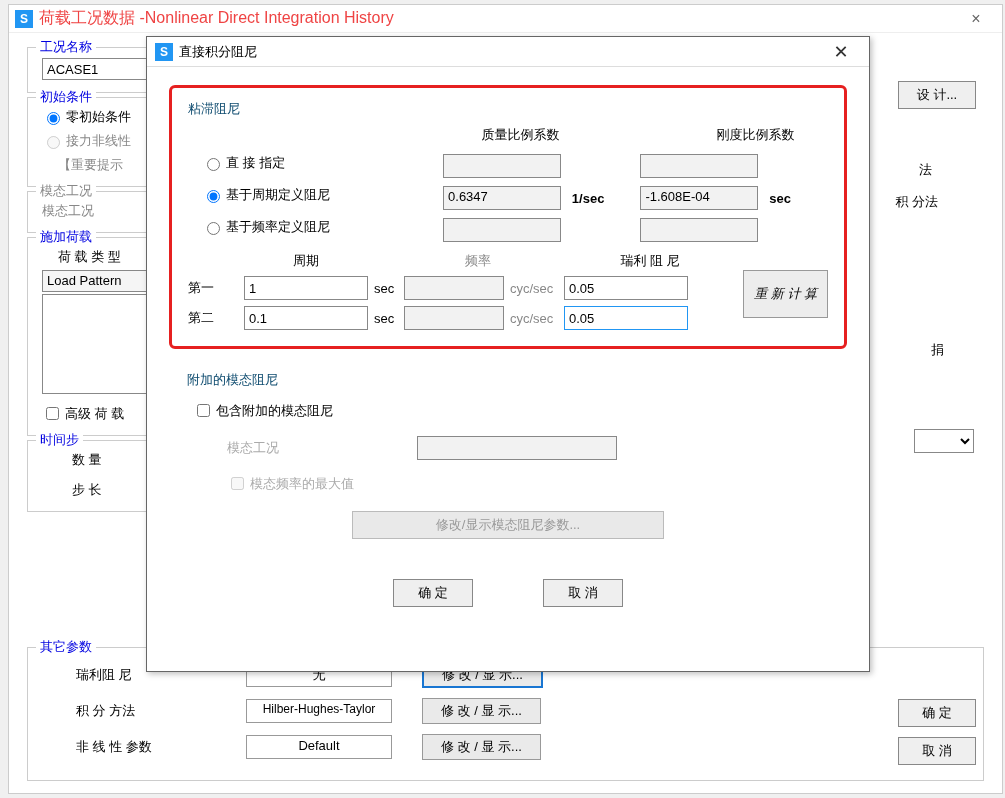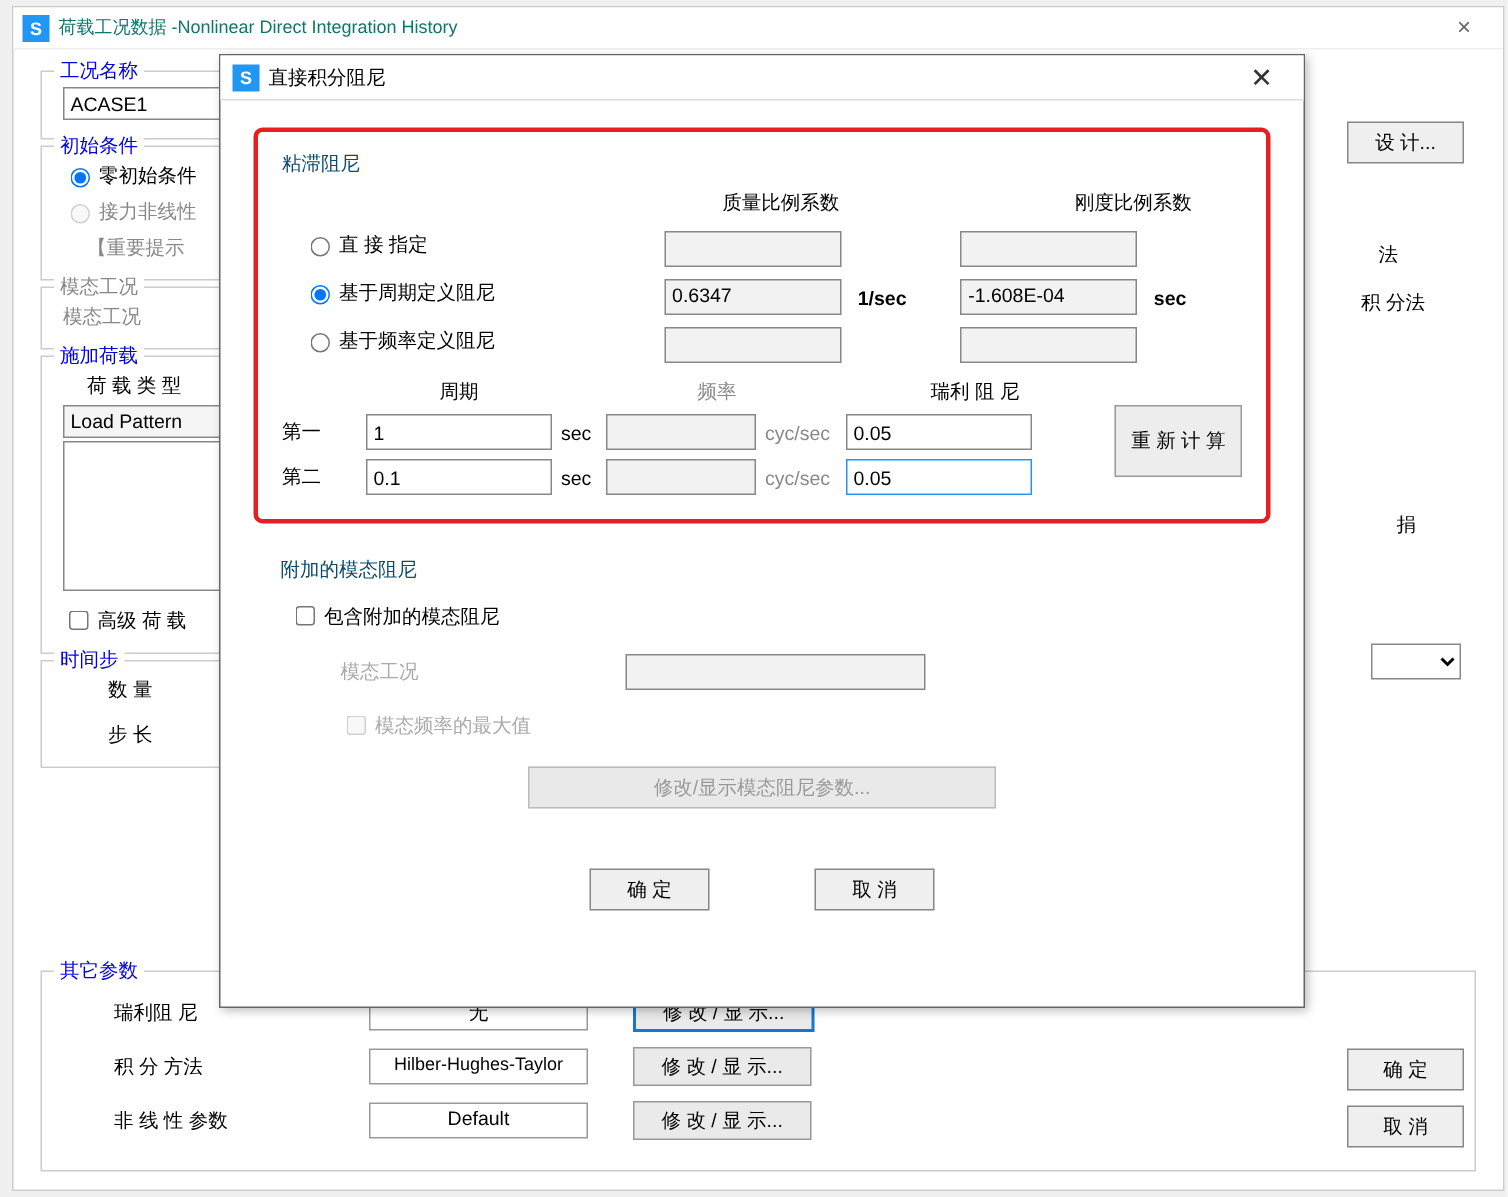--- a/index.html
+++ b/index.html
@@ -2,21 +2,21 @@
 <html><head>
 <meta charset="utf-8">
 <style>
 * { box-sizing: border-box; font-family: "Microsoft YaHei", "SimSun", Arial, sans-serif; font-size: 13px; }
 body { margin: 0; background: #f0f0f0; width: 1005px; height: 798px; overflow: hidden; position: relative; }
 
 
 .main-window { position: absolute; left: 8px; top: 4px; width: 995px; height: 790px; background: #fff; border: 1px solid #ccc; }
 .main-titlebar { height: 28px; display: flex; align-items: center; padding: 0 6px; background: #fff; border-bottom: 1px solid #eee; }
 .s-icon { width: 18px; height: 18px; background: #2196f3; color: #fff; font-weight: bold; display: inline-flex; align-items: center; justify-content: center; margin-right: 6px; font-size: 12px; }
-.main-title { color: #0f766e; font-size: 12px; }
+.main-title { color: #ef4444; font-size: 16px; }
 .titlebar-close { margin-left: auto; width: 40px; text-align: center; color: #666; font-size: 16px; cursor: pointer; }
 
 .main-body { padding: 14px 18px; }
 .groupbox { border: 1px solid #ccc; margin-bottom: 4px; padding: 10px 14px 12px 14px; position: relative; }
 .groupbox-title { position: absolute; top: -10px; left: 8px; background: #fff; padding: 0 4px; color: #0000e0; }
 .text-input { border: 1px solid #888; background: #fff; padding: 2px 4px; height: 22px; }
 .text-readonly { border: 1px solid #888; background: #f5f5f5; padding: 2px 4px; height: 22px; }
 .radio-label { display: flex; align-items: center; margin-bottom: 6px; }
 .radio-label input { margin-right: 6px; }
 .check-label { display: flex; align-items: center; }
@@ -110,21 +110,21 @@
         </label>
     </div>
 
     <div class="groupbox" style="width:200px;">
       <span class="groupbox-title">时间步</span>
       <div style="margin-left:30px; margin-bottom:12px;">数 量</div>
       <div style="margin-left:30px;">步 长</div>
     </div>
 
     <div style="position:absolute; right:70px; top:156px;">法</div>
-    <div style="position:absolute; right:52px; top:188px;">积 分法</div>
+    <div style="position:absolute; right:64px; top:188px;">积 分法</div>
     <div style="position:absolute; right:58px; top:336px;">捐</div>
 
     <select class="combo" style="position:absolute; right:28px; top:424px; width:60px;"></select>
 
     <div class="right-col">
       <button class="btn" style="width:78px;">设 计...</button>
     </div>
   </div>
 
   <div style="position:absolute; left:18px; bottom:12px; right:18px;">
@@ -236,21 +236,21 @@
           </div>
           <div class="pr-row">
             <div style="width:56px;">第二</div>
             <input class="field-box white" style="width: 124px;" value="0.1">
             <div style="width:36px; padding-left:6px;">sec</div>
             <div class="field-box" style="width:100px;"></div>
             <div style="width:60px; padding-left:6px;" class="grey-text">cyc/sec</div>
             <input class="field-box blue" style="width: 124px;" value="0.05">
           </div>
         </div>
-        <button class="recalc-btn" style="margin-left:12px;">重 新 计 算</button>
+        <button class="recalc-btn" style="margin-left:12px;font-style:italic;">重 新 计 算</button>
       </div>
     </div>
 
     <div class="modal-damping">
       <div class="section-title">附加的模态阻尼</div>
       <label class="check-label" style="margin-bottom:16px; margin-left:6px;">
           <input type="checkbox" style="">
           <span>包含附加的模态阻尼</span>
         </label>
       <div style="display:flex; align-items:center; margin-left:40px; margin-bottom:14px;">

